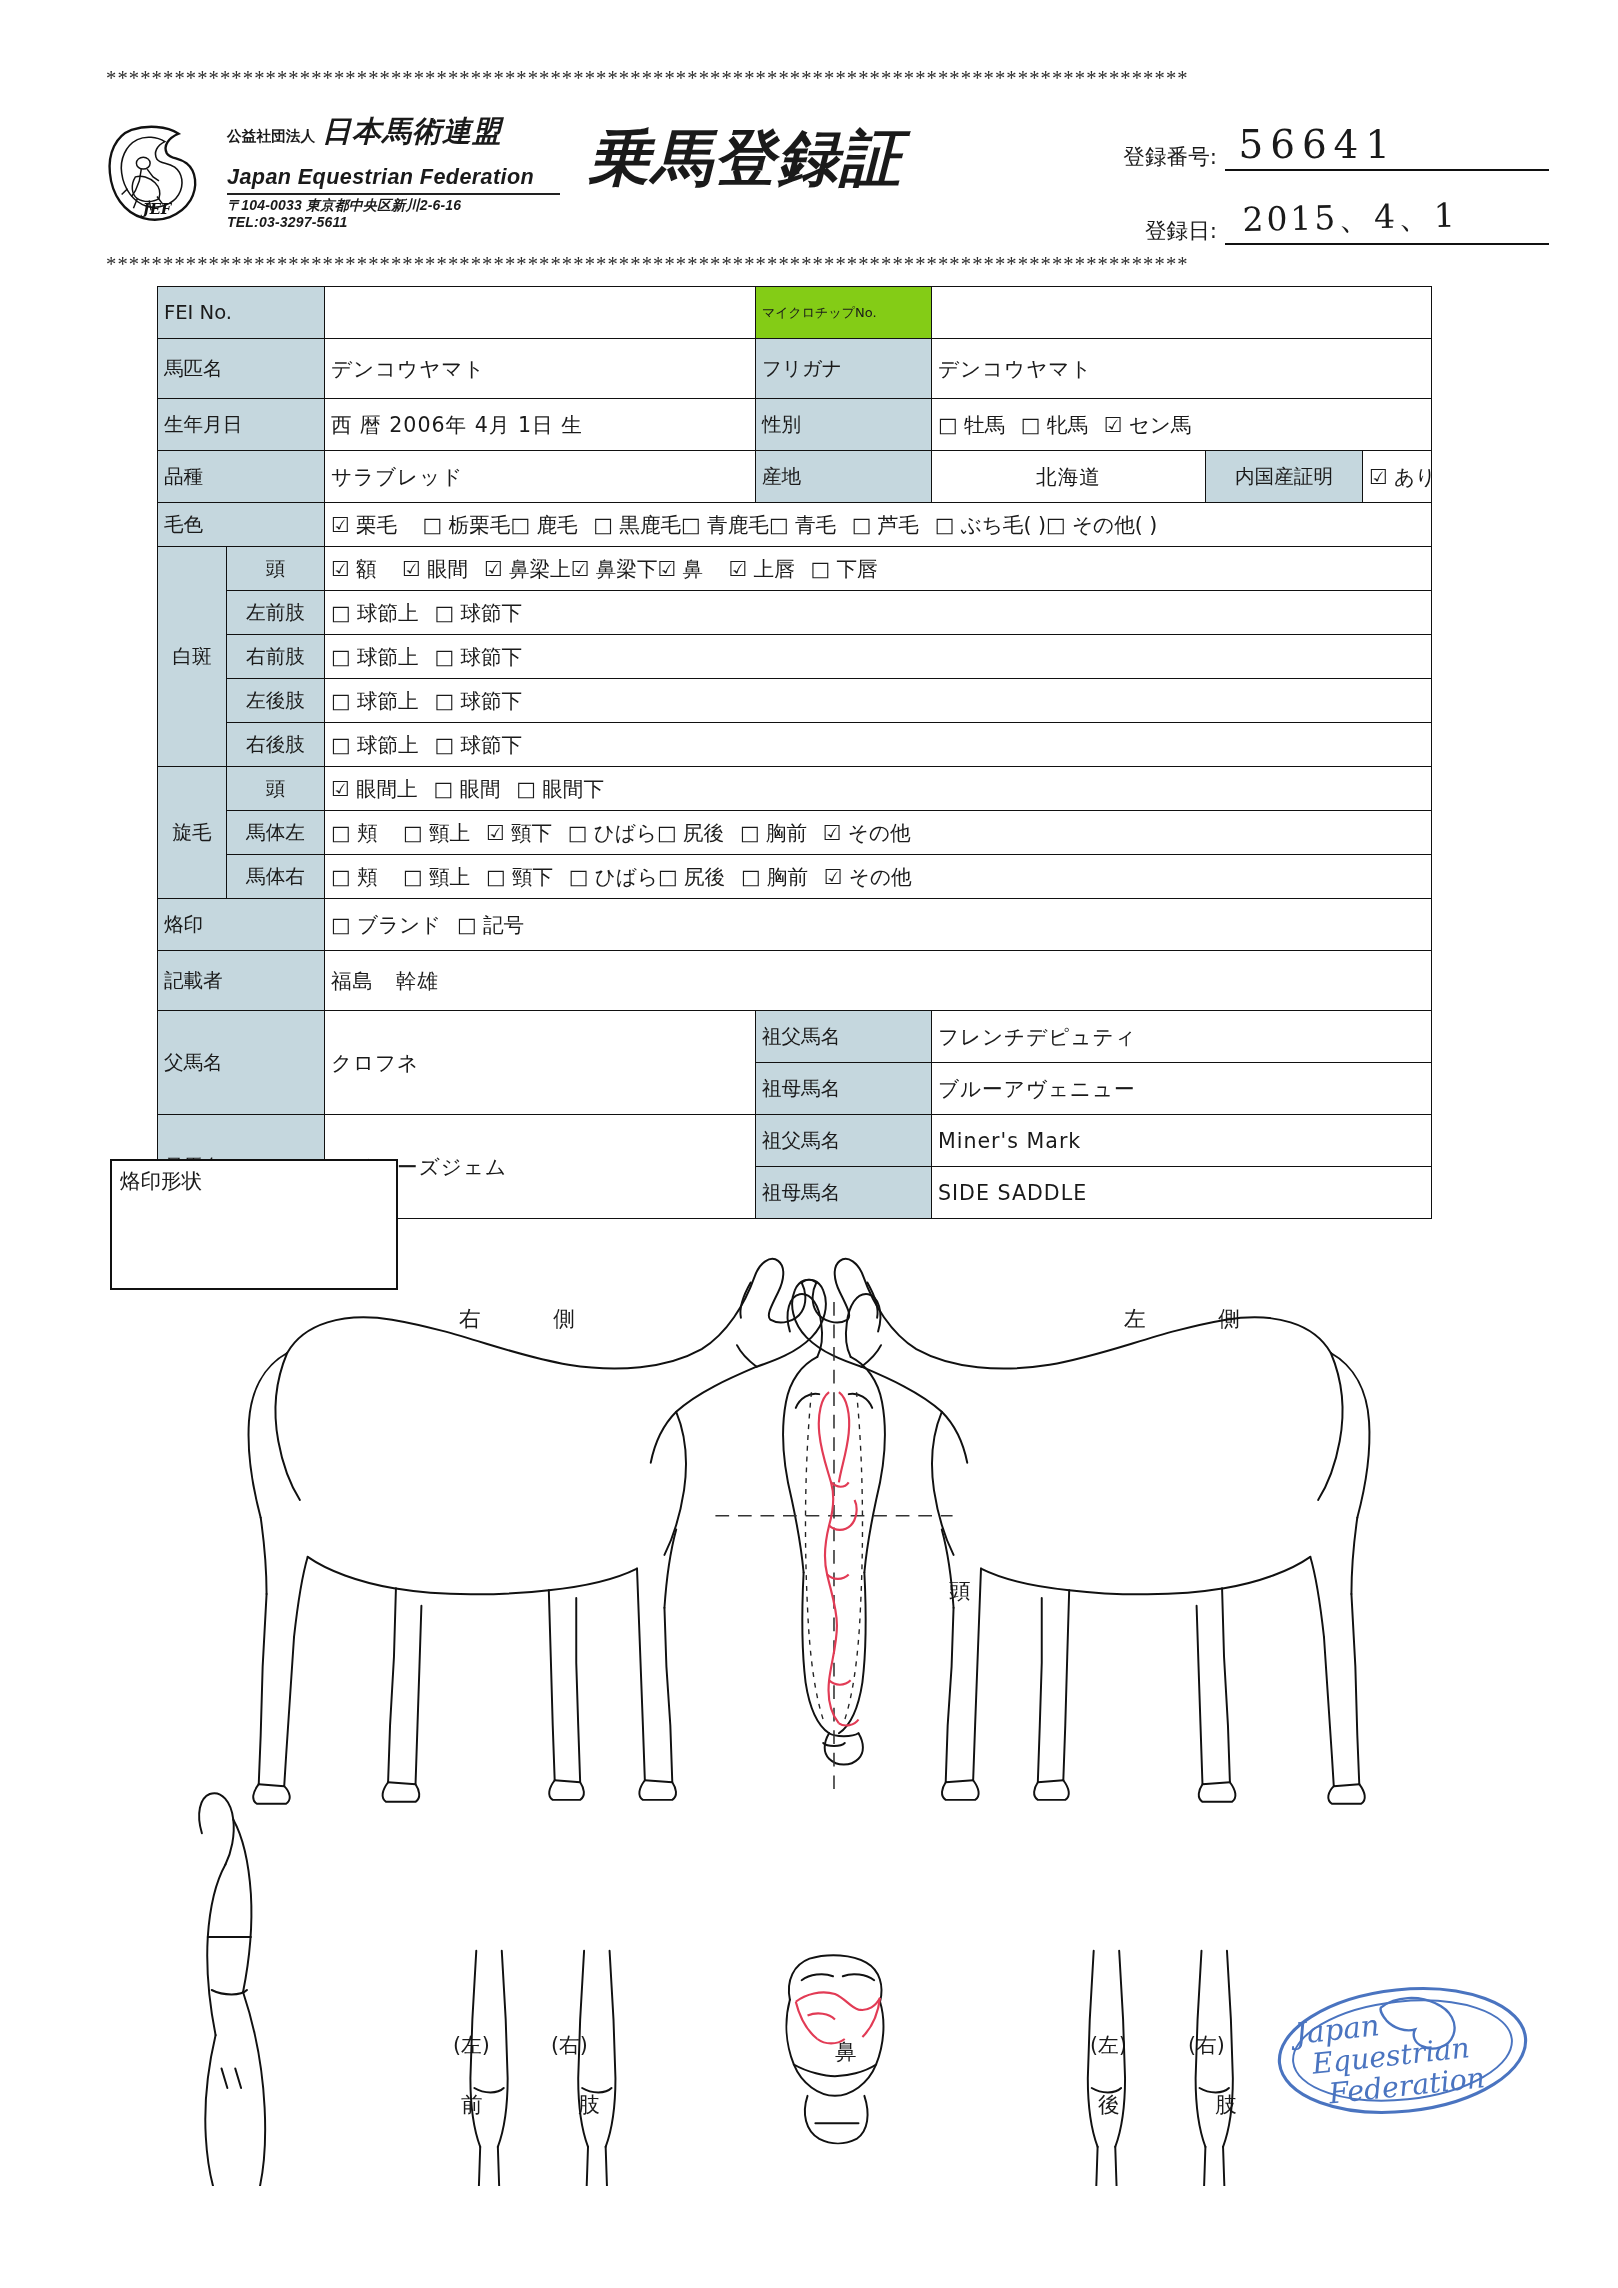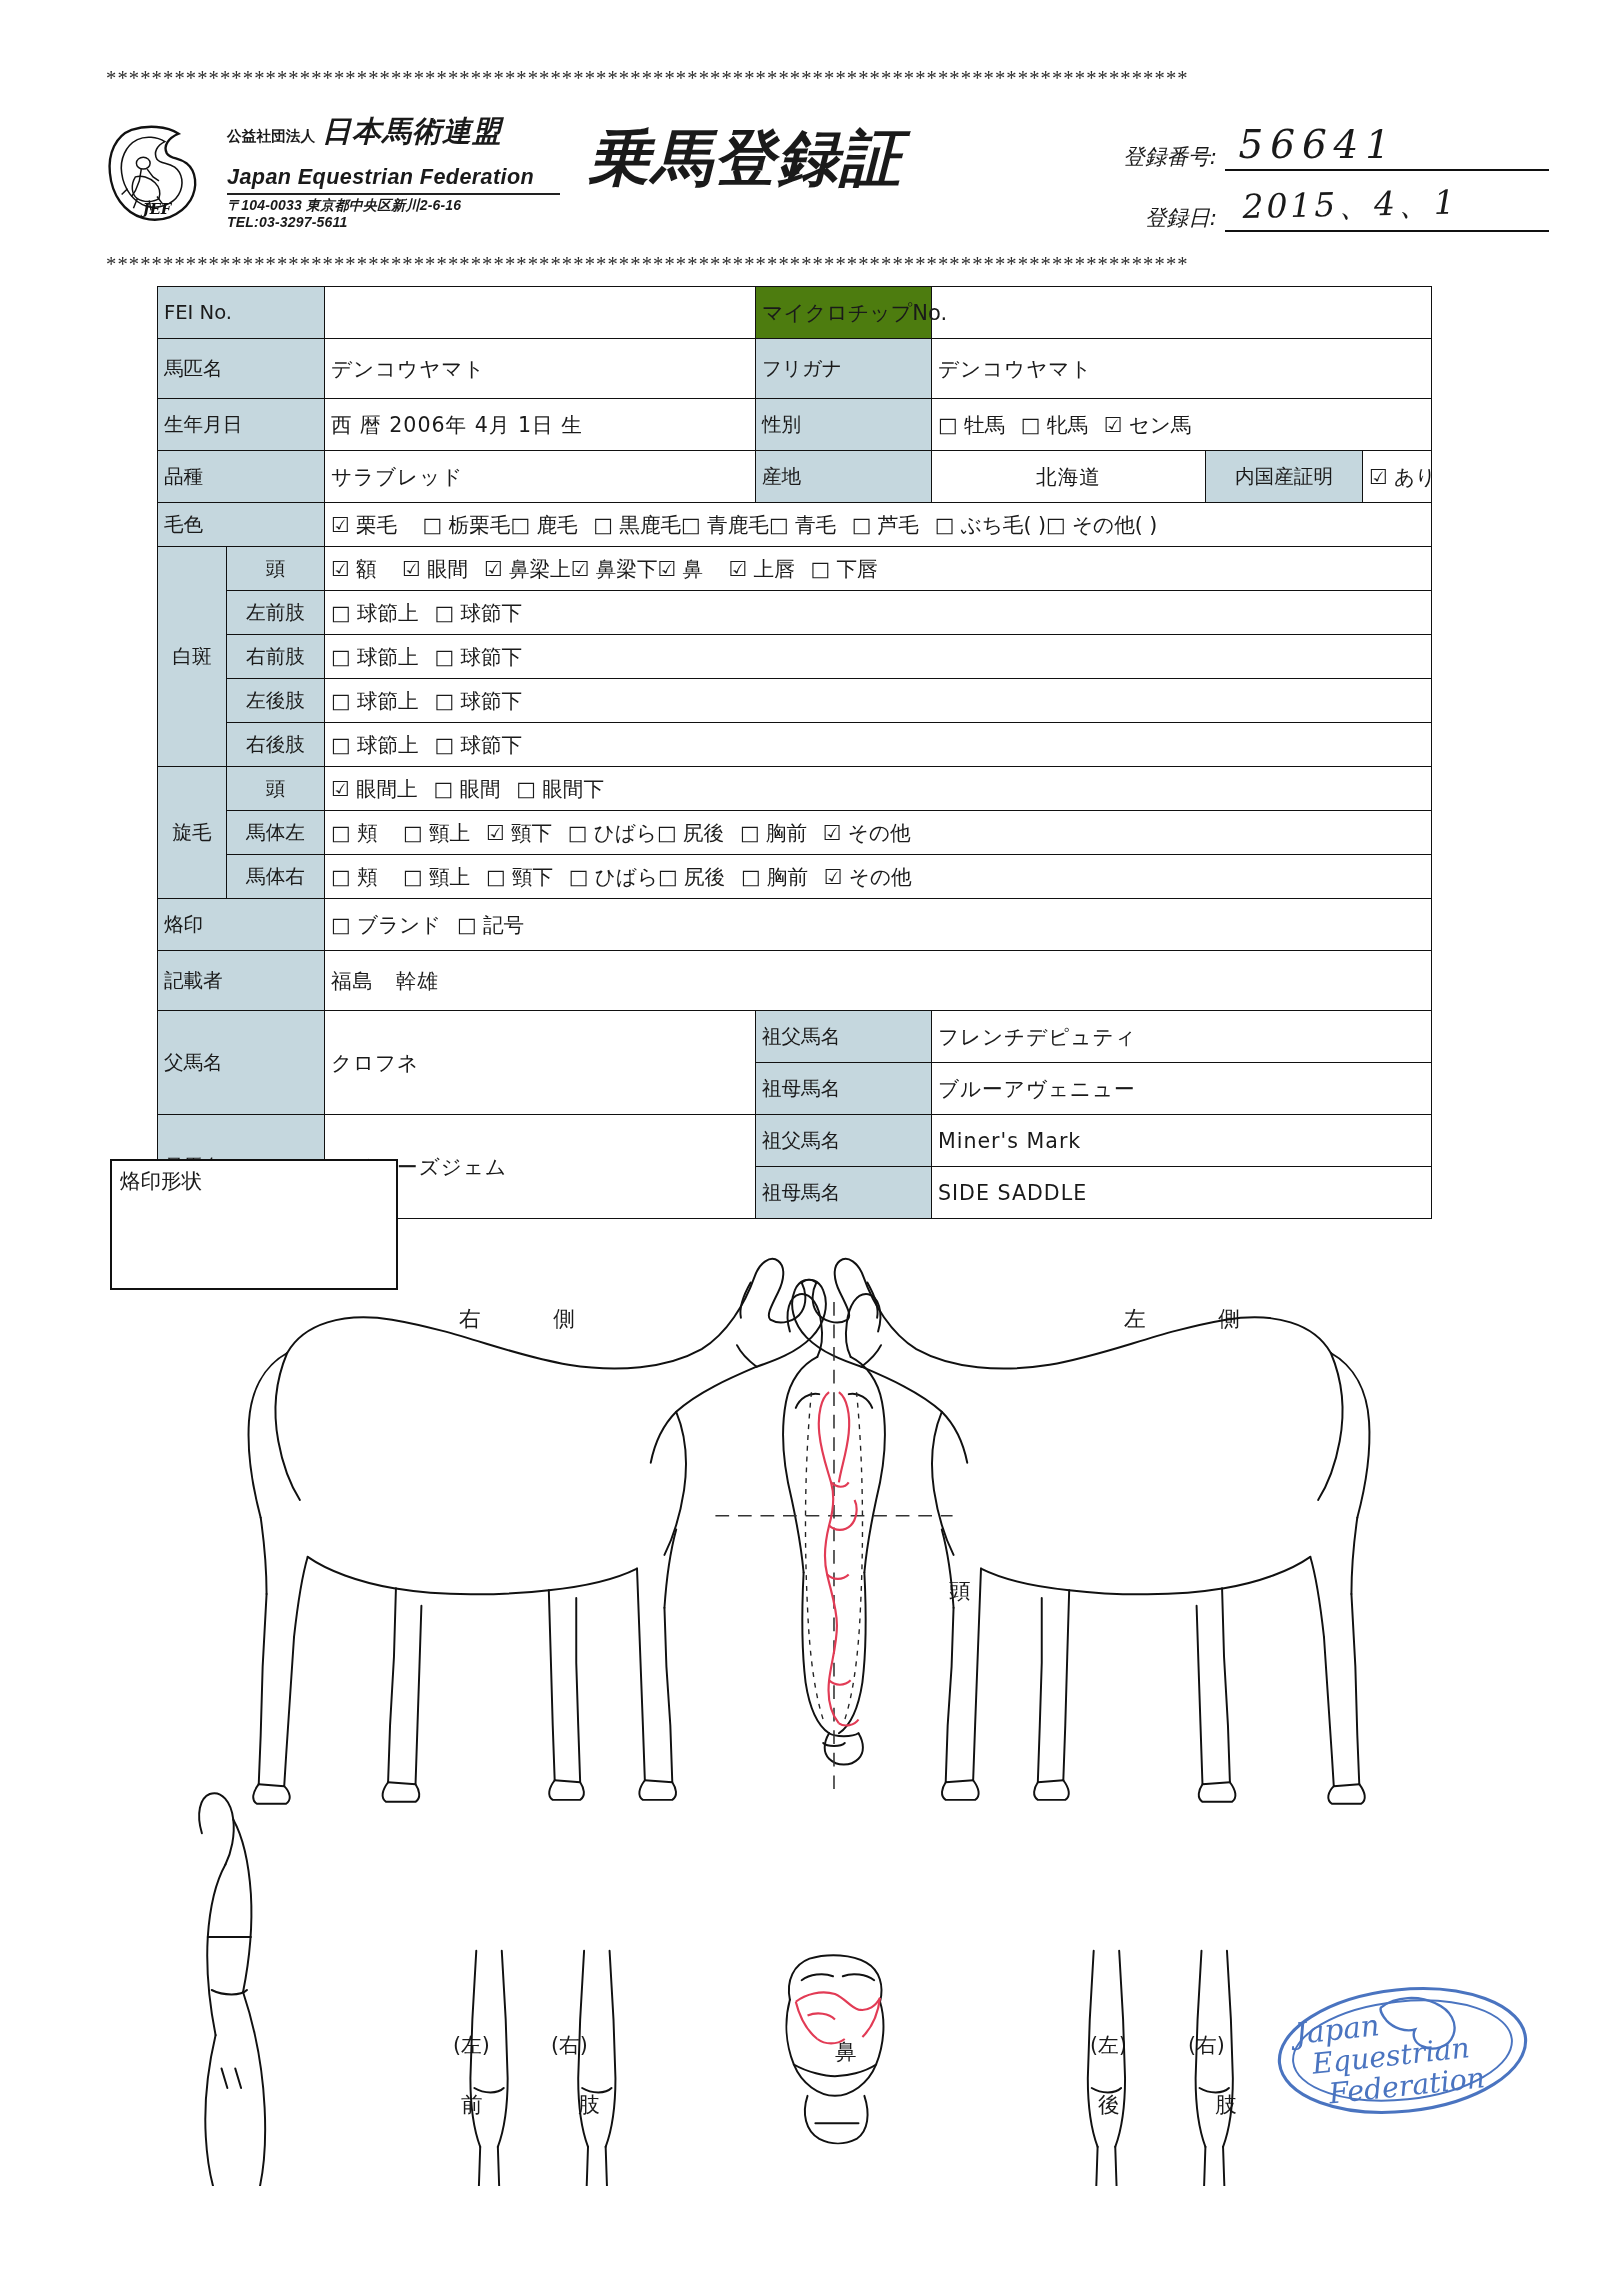--- a/index.html
+++ b/index.html
@@ -36,37 +36,37 @@
   .addr-rule { border-top:2px solid #222; margin-top:2.9px; width:333px; }
   .fed-addr { font-size:14px; font-style:italic; font-weight:bold; letter-spacing:0.2px;
               line-height:1.25; margin-top:2px; white-space:nowrap; }
 
   .doc-title { position:absolute; left:588px; top:7.8px;
                font-size:61px; font-weight:bold; font-style:italic;
                letter-spacing:2px; white-space:nowrap;
                font-family:"DejaVu Sans",sans-serif; }
 
   .reg-block { position:absolute; left:1088px; top:15.7px; width:461px; }
-  .reg-row { display:flex; align-items:flex-end; margin-bottom:16px;font-style:italic; }
+  .reg-row { display:flex; align-items:flex-end; margin-bottom:29px; }
   .reg-label { font-size:21.6px; white-space:nowrap; width:129px; text-align:right;
                padding-right:7.8px; font-family:"DejaVu Sans",sans-serif; }
   .reg-value-wrap { flex:1; border-bottom:2.9px solid #111; height:43px;
                     display:flex; align-items:flex-end; }
   .reg-number { font-size:39px; letter-spacing:6.9px; padding-left:13.7px; padding-bottom:2px;
                 font-family:"DejaVu Serif",serif; }
   .reg-date { font-size:33px; letter-spacing:2.9px; padding-left:17.6px; padding-bottom:2px;
               font-family:"DejaVu Serif",serif; transform:rotate(-1.2deg); }
 
   
   .tbl { position:absolute; left:157px; top:286px; width:1274px;
          border-collapse:collapse; table-layout:fixed;
          font-family:"DejaVu Sans",sans-serif; }
   .tbl td { border:1.6px solid #111; padding:2px 5.9px; font-size:20.6px; vertical-align:middle; }
   .tbl td.hd { background:#c5d7de; white-space:nowrap; font-size:19.6px; }
-  .tbl td.hd-sm { background:#4d7c0f; white-space:nowrap; font-size:21px; }
+  .tbl td.hd-sm { background:#84cc16; white-space:nowrap; font-size:13px; }
   .tbl td.val { background:#ffffff; }
   .r-h48 td { height:47px; }
   .r-h56 td { height:55px; }
   .r-h40 td { height:39px; }
   .name-val { font-size:26.5px; letter-spacing:1px; }
   .big-val { font-size:25.5px; letter-spacing:1px; }
   .ctr { text-align:center; }
   .chk { white-space:nowrap; font-size:19.6px; }
   .sp2 { display:inline-block; width:15.7px; }
   .sp3 { display:inline-block; width:25.5px; }

